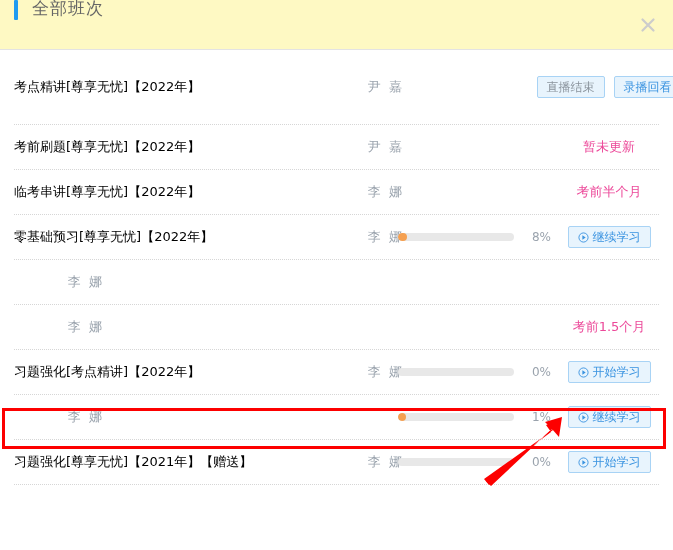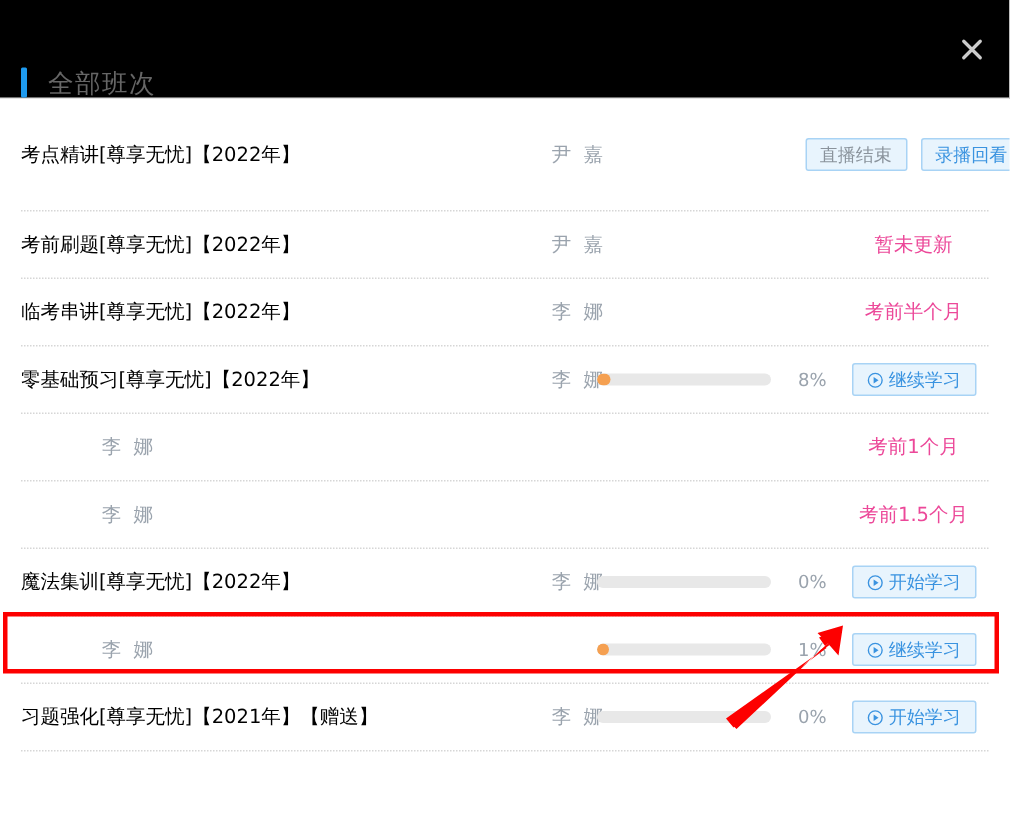--- a/index.html
+++ b/index.html
@@ -20,26 +20,26 @@
     position: relative;
     width: 673px;
     height: 550px;
     background: #ffffff;
     box-sizing: border-box;
   }
 
   
   .dlg-header {
     position: relative;
-    height: 66px;
-    background: #000000;
+    height: 50px;
+    background: #fef9c3;
     border-bottom: 1px solid #e3e3e3;
     box-sizing: border-box;
     display: flex;
-    align-items: flex-end;
+    align-items: flex-start;
   }
   .accent-bar {
     width: 4px;
     height: 20px;
     background: #1e9bf0;
     margin-left: 14px;
     border-radius: 1px;
     flex: none;
   }
   .dlg-title {
@@ -247,33 +247,30 @@
               <circle cx="6" cy="6" r="5" fill="none" stroke="#3a93e0" stroke-width="1"></circle>
               <path d="M4.8 3.6 L8.4 6 L4.8 8.4 Z" fill="#3a93e0"></path>
             </svg>
             <span>继续学习</span>
           </div>
         </div>
       </div>
       <div class="row std">
         <div class="col-teacher">李  娜</div>
         <div class="col-progress"></div>
-        <div class="col-action">
-          <div class="status-text">考前1个月</div>
-        </div>
       </div>
       <div class="row std">
         <div class="col-teacher">李  娜</div>
         <div class="col-progress"></div>
         <div class="col-action">
           <div class="status-text">考前1.5个月</div>
         </div>
       </div>
       <div class="row std">
-        <div class="col-name">魔法集训[尊享无忧]【2022年】</div>
+        <div class="col-name">习题强化[考点精讲]【2022年】</div>
         <div class="col-teacher">李  娜</div>
         <div class="col-progress">
           <div class="bar-wrap">
             <div class="bar-track">
               <div class="bar-fill" style="width: 0%;"></div>
             </div>
             <div class="bar-pct">0%</div>
           </div>
         </div>
         <div class="col-action">

